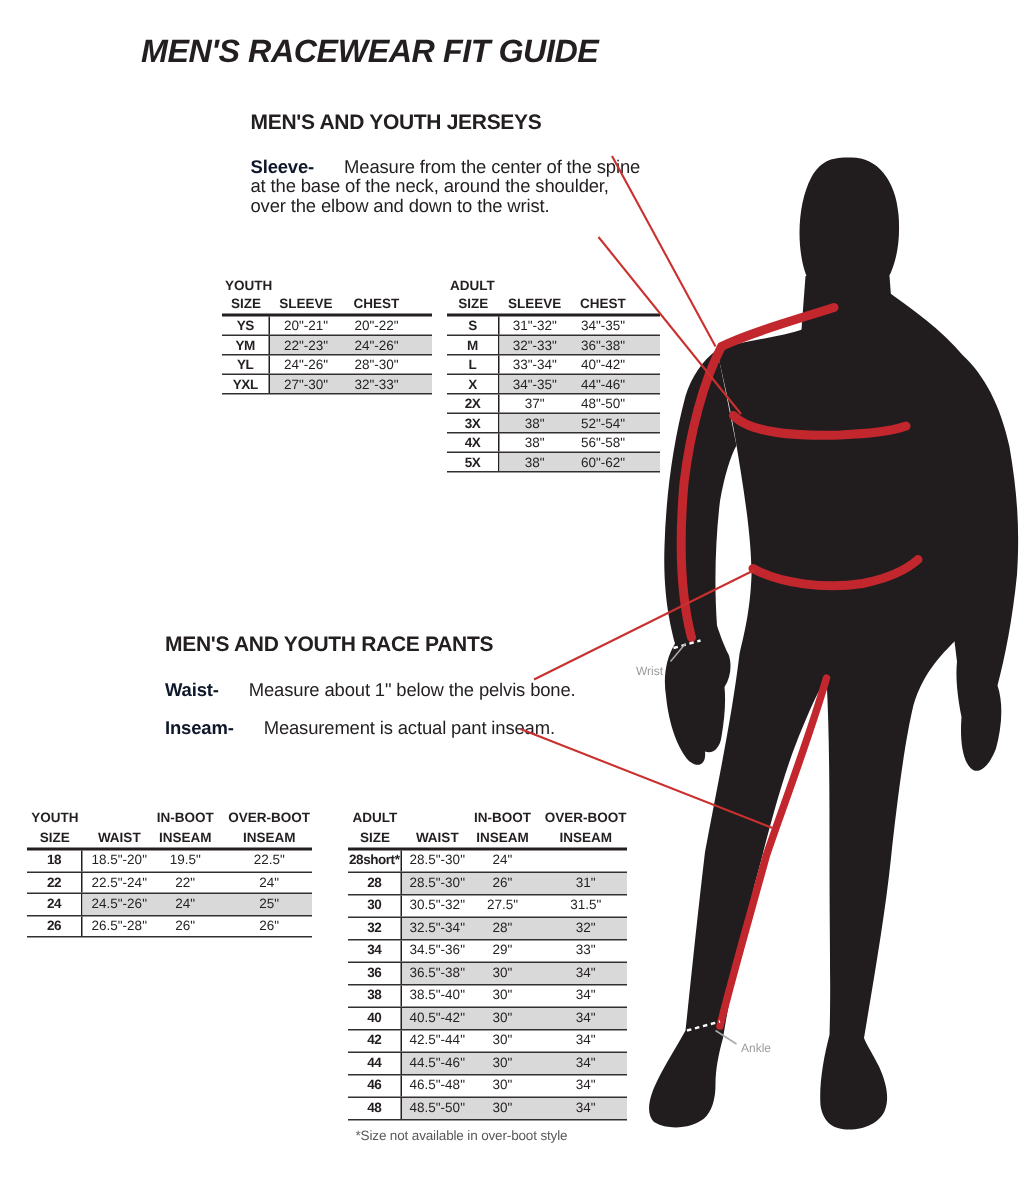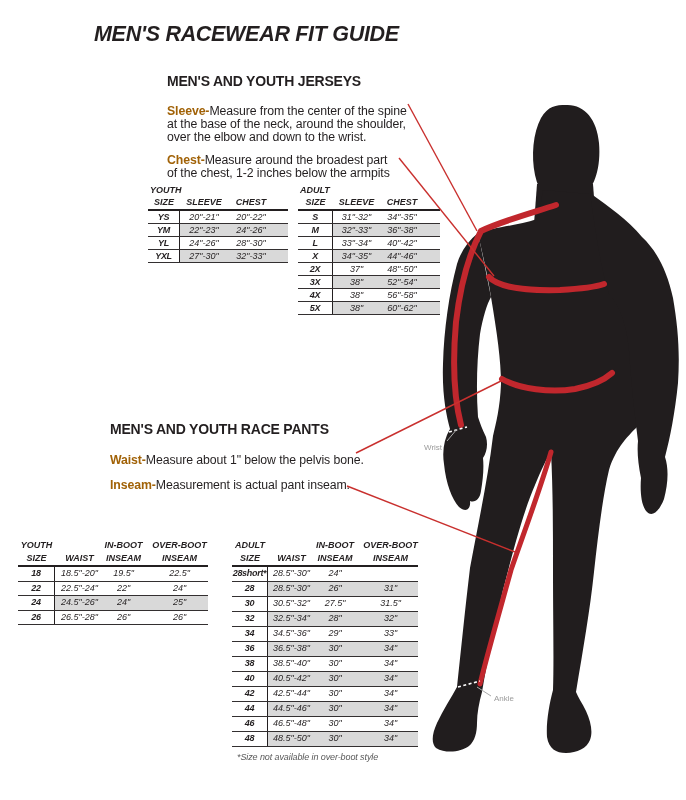--- a/index.html
+++ b/index.html
@@ -10,24 +10,24 @@
   .title{position:absolute;left:94px;top:22px;font-size:21.5px;font-weight:bold;
          font-style:italic;letter-spacing:-0.3px;white-space:nowrap;}
   .sec-head{font-weight:bold;font-size:14px;letter-spacing:-0.2px;}
   .jerseys-block{position:absolute;left:167px;top:57px;width:268px;}
   .jerseys-block .sec-head{margin:16px 0 16px 0;}
   .pants-block{position:absolute;left:110px;top:421px;width:310px;}
   .pants-block .sec-head{margin:0 0 17px 0;}
   .para{font-size:12.3px;line-height:12.9px;letter-spacing:-0.1px;margin:0 0 10px 0;}
   .pants-block .para{margin:0 0 12px 0;}
   .desc{white-space:pre-line;text-align:right;}
-  .term{color:#a16207;font-weight:bold;margin-right:0;}
+  .term{color:#0f172a;font-weight:bold;margin-right:20px;}
 
   
-  .tbl{position:absolute;font-size:9px;font-style:italic;}
+  .tbl{position:absolute;font-size:9px;}
   .cell{text-align:center;box-sizing:border-box;white-space:nowrap;}
   .tlabel{font-weight:bold;height:12px;line-height:12px;padding-left:2px;}
   .jhead{display:flex;height:13px;line-height:13px;font-weight:bold;
          border-bottom:2px solid #231f20;}
   .phead{border-bottom:2px solid #231f20;}
   .phr{display:flex;height:13px;line-height:13px;font-weight:bold;}
   .trow{display:flex;box-sizing:border-box;border-bottom:1px solid #332f30;}
   .csize{font-weight:bold;border-right:1px solid #231f20;letter-spacing:-0.3px;}
   .cvals{display:flex;}
   .trow.shaded .cvals{background:#d9d9d9;}
@@ -58,22 +58,20 @@
 
 <div class="canvas">
 
   <div class="title">MEN'S RACEWEAR FIT GUIDE</div>
 
   <div class="jerseys-block">
     <div class="sec-head">MEN'S AND YOUTH JERSEYS</div>
     <p class="para"><span class="term">Sleeve-</span><span class="desc">Measure from the center of the spine
 at the base of the neck, around the shoulder,
 over the elbow and down to the wrist.</span></p>
-    <p class="para"><span class="term">Chest-</span><span class="desc">Measure around the broadest part
-of the chest, 1-2 inches below the armpits</span></p>
   </div>
 
   <div class="tbl yj">
     <div class="tlabel">YOUTH</div>
     <div class="jhead">
       <div class="cell c0">SIZE</div>
       <div class="cell c1">SLEEVE</div>
       <div class="cell c2">CHEST</div>
     </div>
     <div class="tbody">

